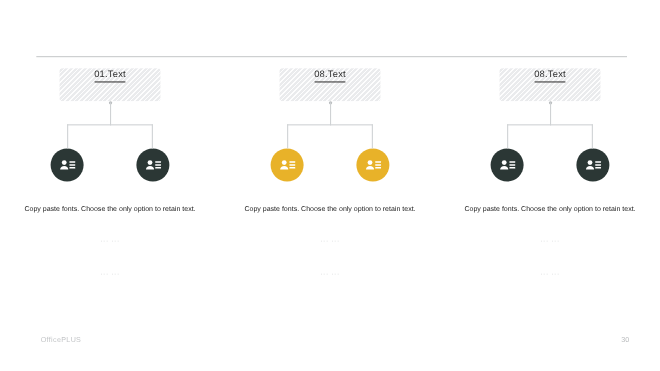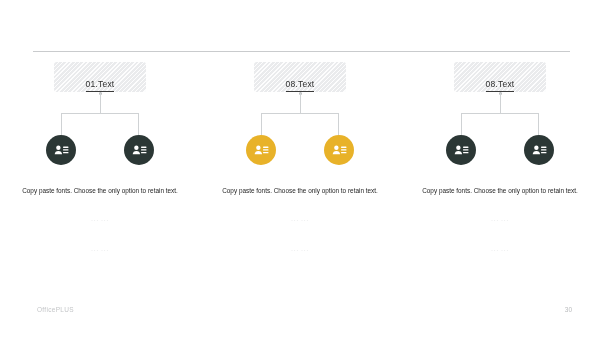--- a/index.html
+++ b/index.html
@@ -54,21 +54,21 @@
     height: 30px;
     background:
       repeating-linear-gradient(135deg,
         rgba(255,255,255,0.85) 0px,
         rgba(255,255,255,0.85) 1px,
         rgba(233,234,236,0.9) 1px,
         rgba(233,234,236,0.9) 3px),
       #f3f4f5;
     border-radius: 3px;
     display: flex;
-    align-items: flex-end;
+    align-items: flex-start;
     justify-content: center;
     box-sizing: border-box;
   }
   .header-label {
     font-size: 8.5px;
     color: #2f2f2f;
     letter-spacing: 0.2px;
     border-bottom: 1px solid #3a3a3a;
     padding-bottom: 1px;
     line-height: 11px;

